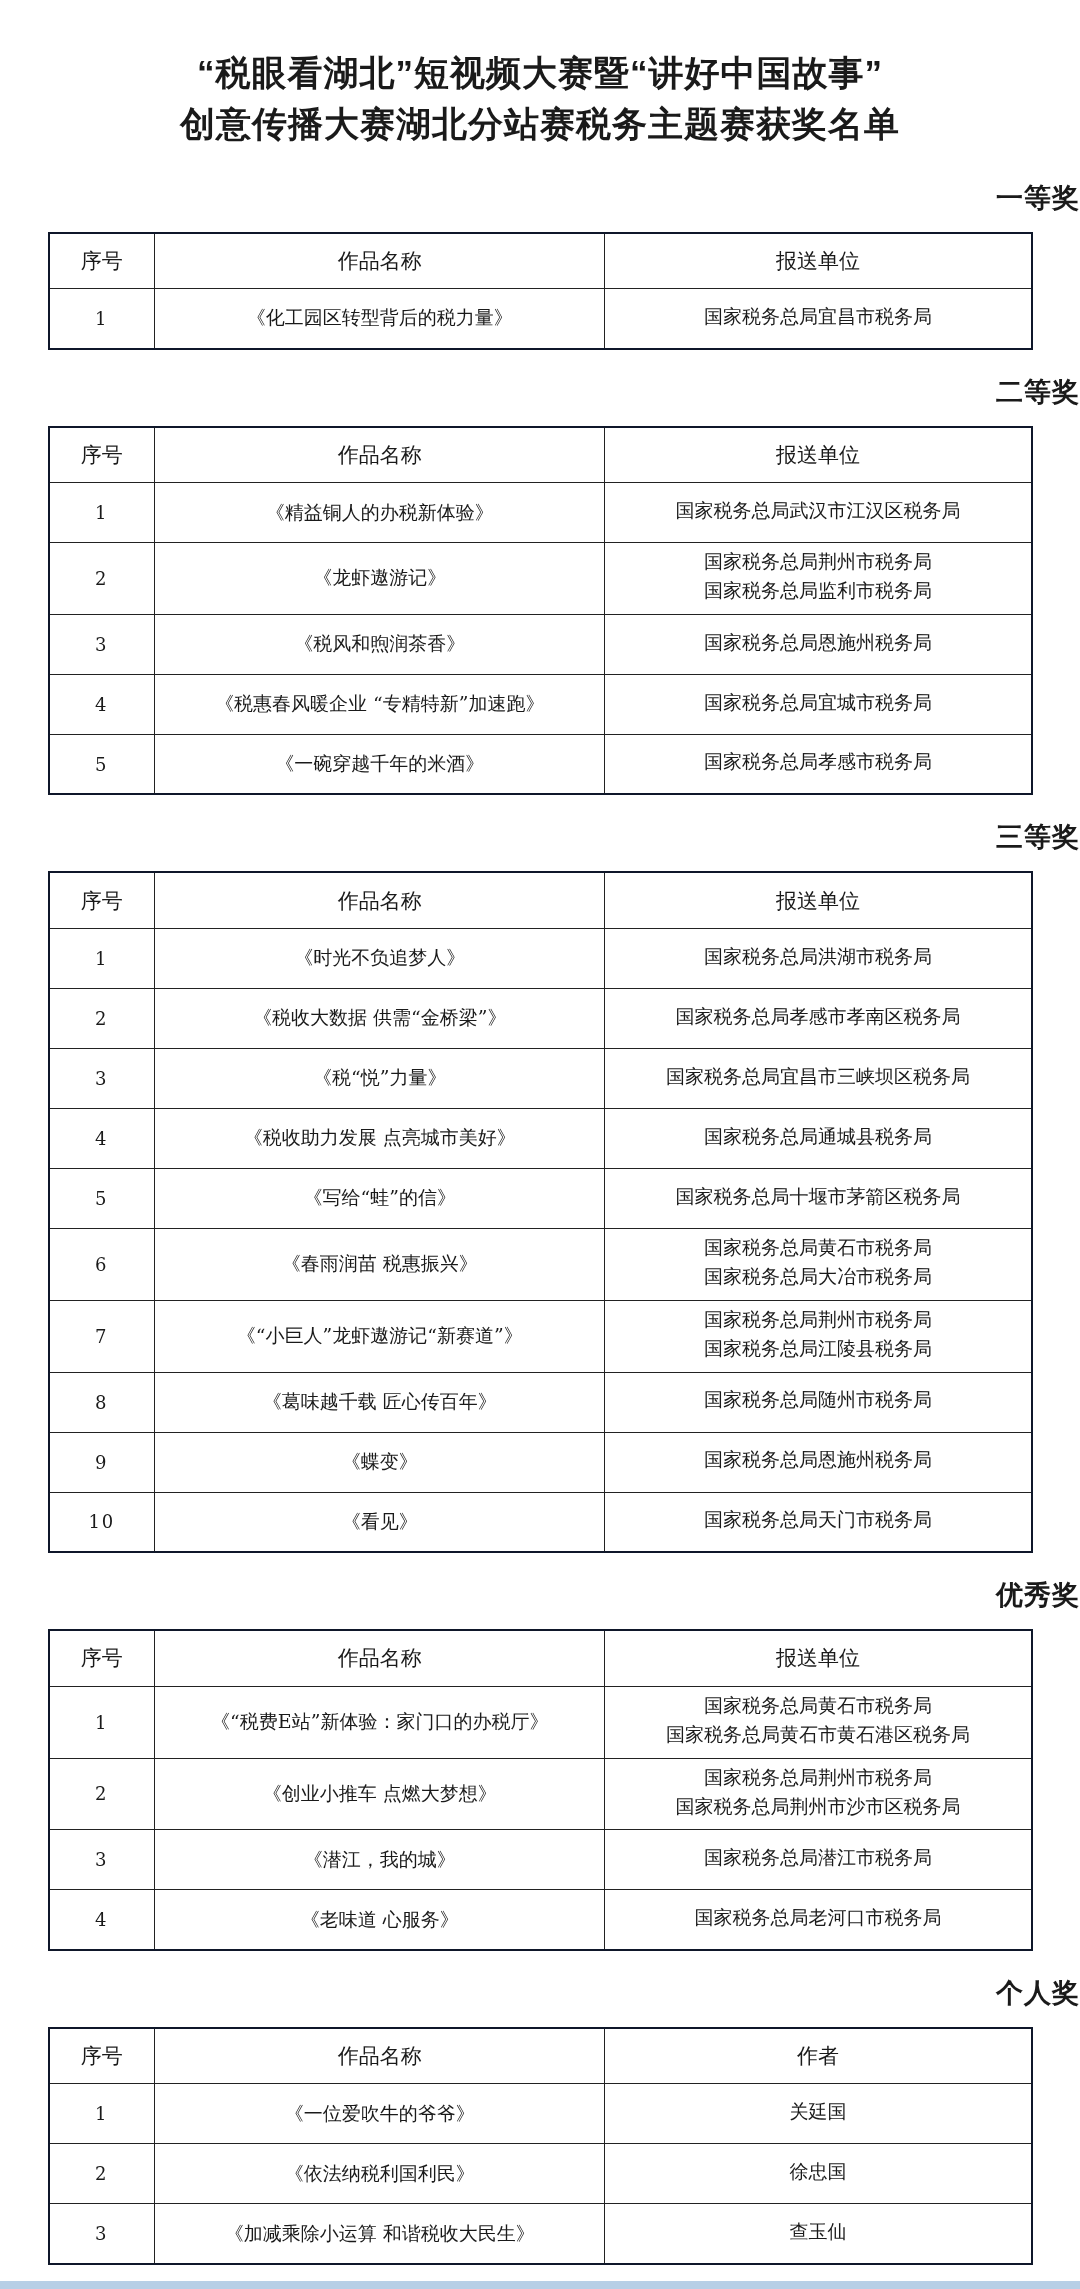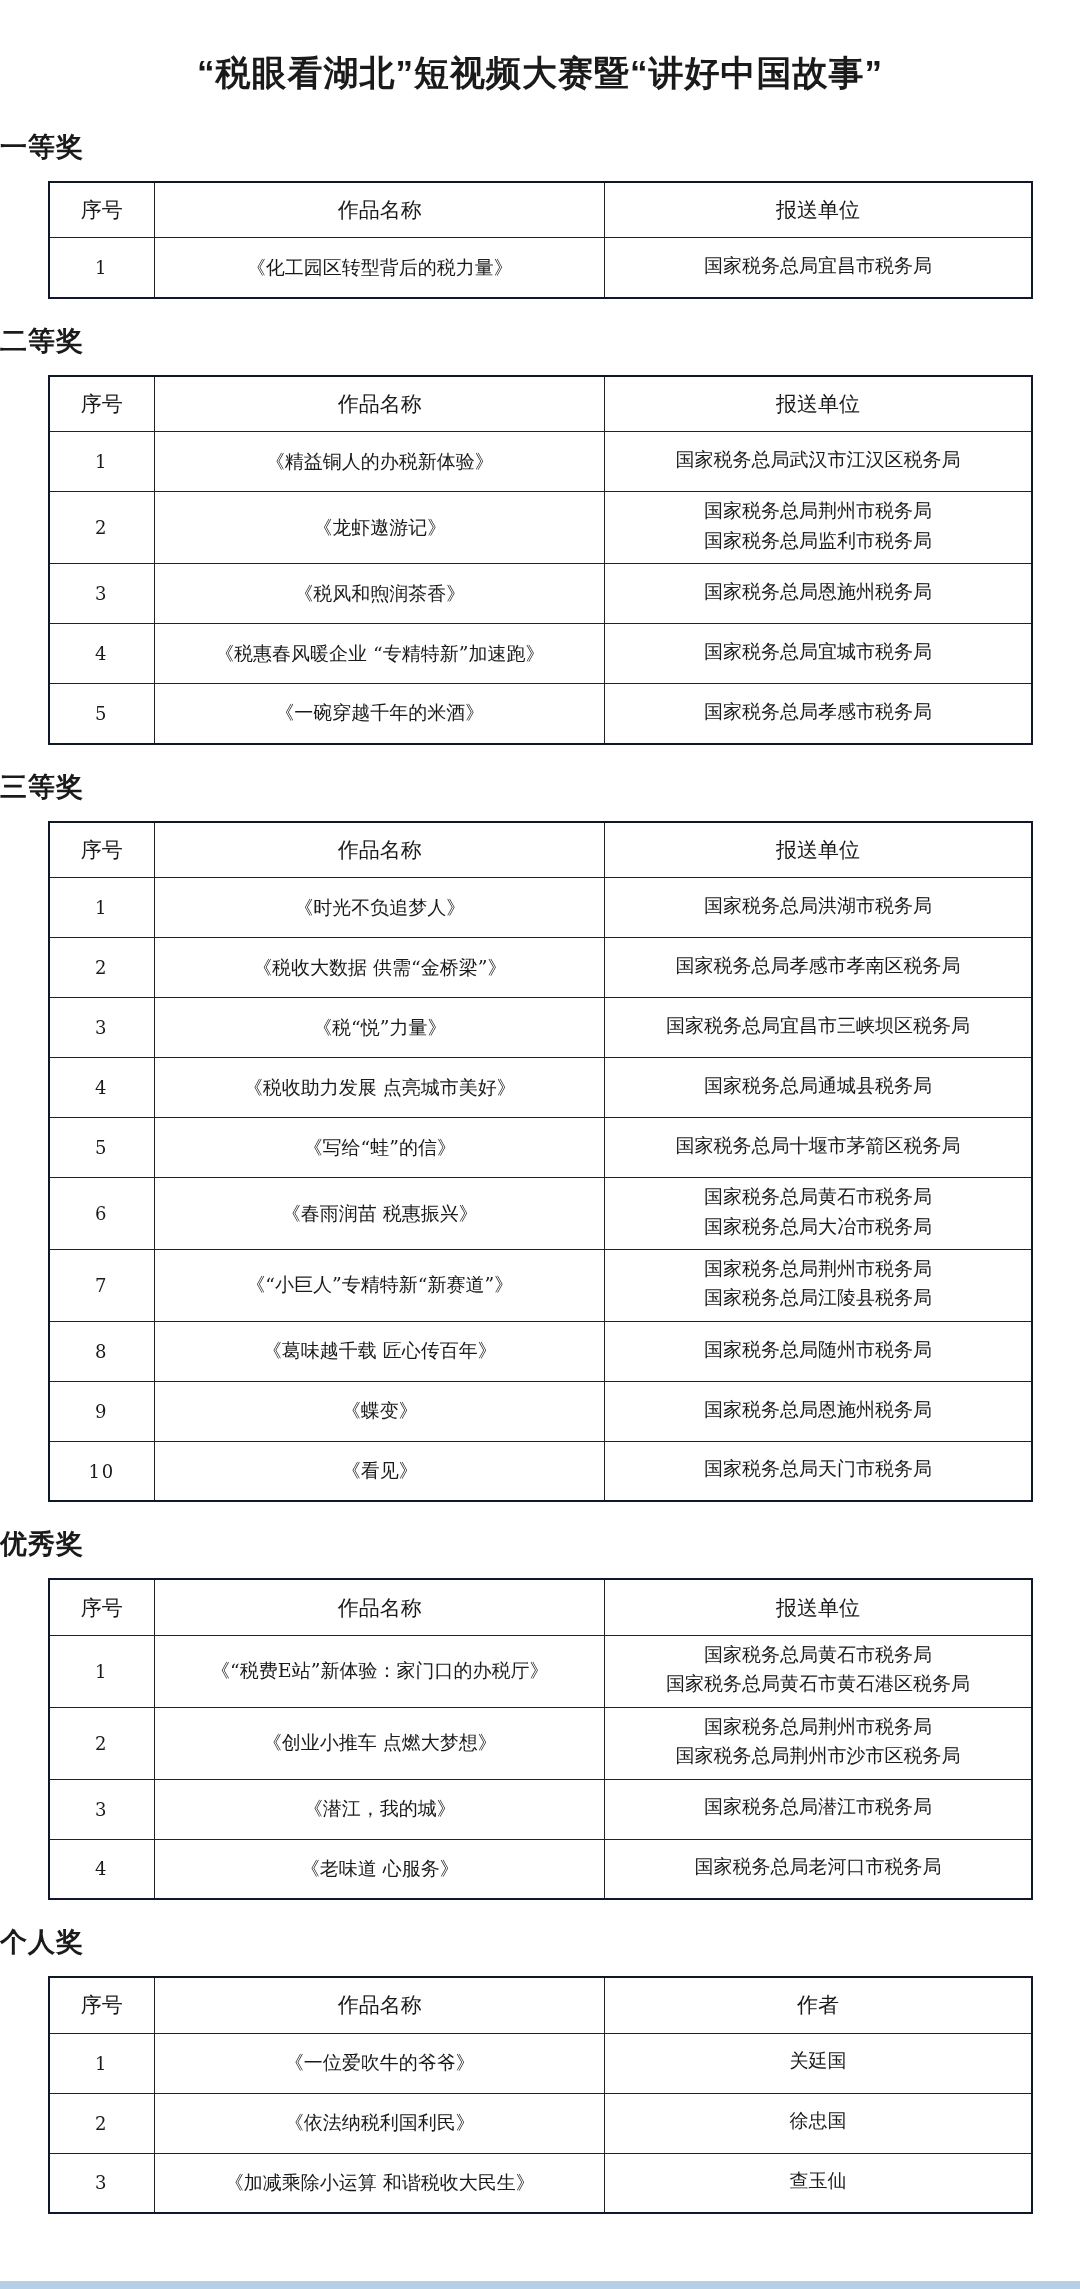--- a/index.html
+++ b/index.html
@@ -23,21 +23,21 @@
     text-align: center;
     font-size: 35px;
     font-weight: bold;
     line-height: 1.45;
     letter-spacing: 1px;
   }
   .doc-title .tline { display: block; }
   .award-section { margin: 0; }
   .section-title {
     margin: 24px 0 16px 0;
-    text-align: left;
+    text-align: right;
     font-size: 27px;
     font-weight: bold;
     letter-spacing: 1px;
   }
   table.award-table {
     width: 985px;
     margin: 0 auto;
     border-collapse: collapse;
     table-layout: fixed;
     border: 2px solid #0f172a;
@@ -78,20 +78,21 @@
     width: 100%;
     height: 8px;
   }
 </style>
 </head>
 <body>
 
 <div class="page">
   <h1 class="doc-title">
     <span class="tline">“税眼看湖北”短视频大赛暨“讲好中国故事”</span>
+    <span class="tline">创意传播大赛湖北分站赛税务主题赛获奖名单</span>
   </h1>
 
   <div id="sections">
   <section class="award-section">
     <h2 class="section-title">一等奖</h2>
     <table class="award-table">
       <colgroup>
         <col class="c-no">
             <col class="c-work">
             <col class="c-org">
@@ -225,21 +226,21 @@
             <tr>
               <td class="cell-no">6</td>
               <td class="cell-work">《春雨润苗 税惠振兴》</td>
               <td class="cell-org">
                 <span class="org-line">国家税务总局黄石市税务局</span>
                 <span class="org-line">国家税务总局大冶市税务局</span>
               </td>
             </tr>
             <tr>
               <td class="cell-no">7</td>
-              <td class="cell-work">《“小巨人”专精特新“新赛道”》</td>
+              <td class="cell-work">《“小巨人”龙虾遨游记“新赛道”》</td>
               <td class="cell-org">
                 <span class="org-line">国家税务总局荆州市税务局</span>
                 <span class="org-line">国家税务总局江陵县税务局</span>
               </td>
             </tr>
             <tr>
               <td class="cell-no">8</td>
               <td class="cell-work">《葛味越千载 匠心传百年》</td>
               <td class="cell-org">
                 <span class="org-line">国家税务总局随州市税务局</span>

